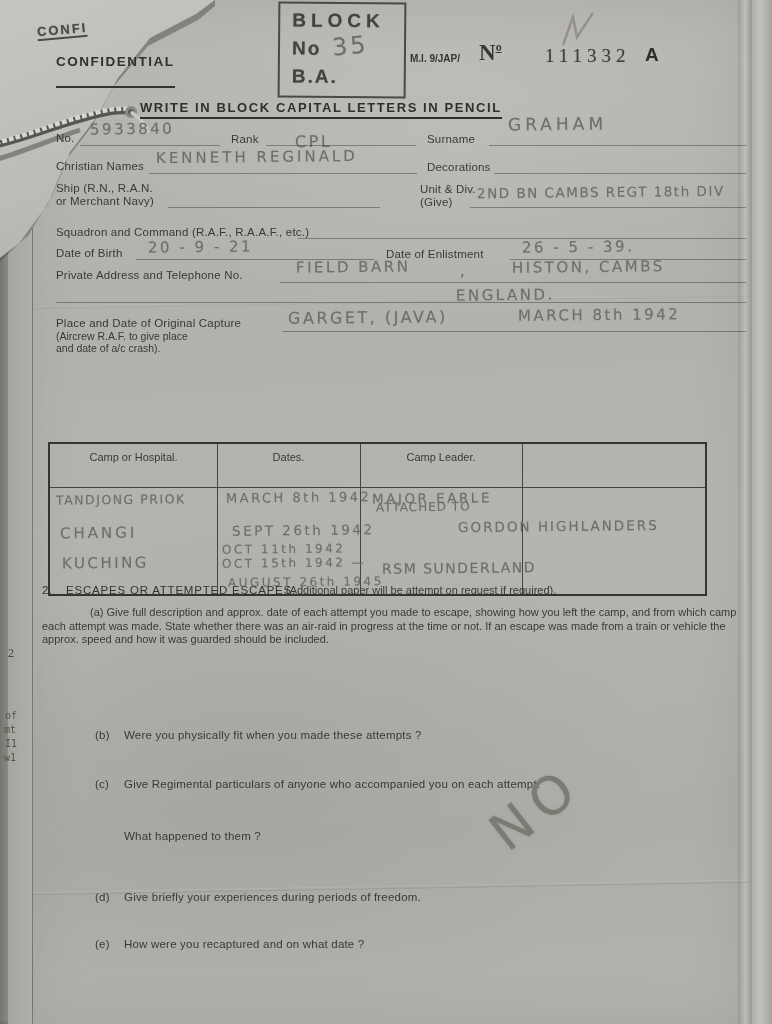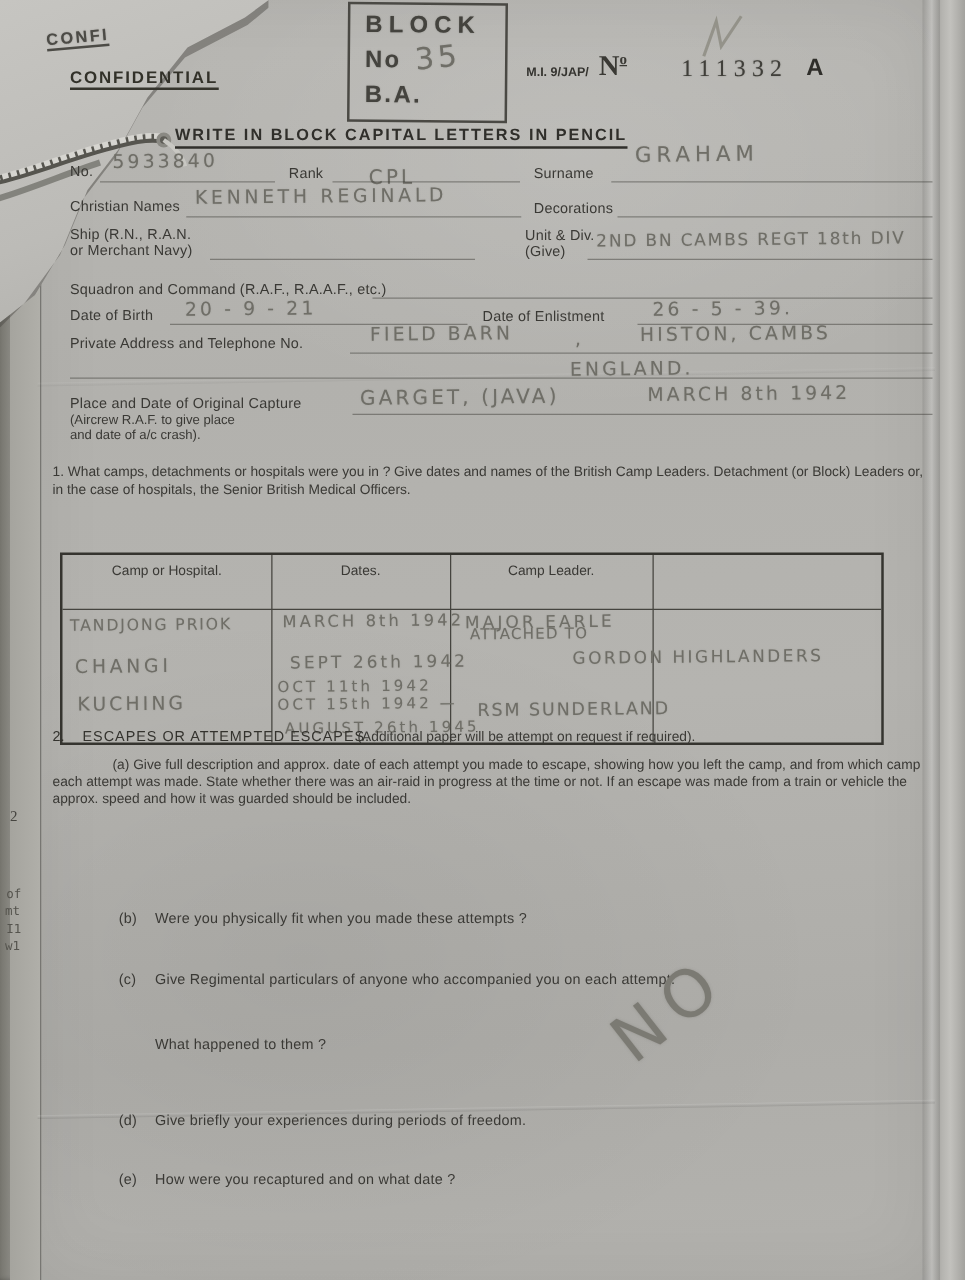--- a/index.html
+++ b/index.html
@@ -65,21 +65,21 @@
   .stampish{color:#44433e;text-shadow:0 0 1px rgba(68,67,62,.5);}
   .para{white-space:normal;line-height:13.5px;font-size:11px;color:#3a3935;}
   
   .confi-frag{
     font-size:13px;font-weight:bold;letter-spacing:2px;color:#4c4b46;
     border-bottom:2px solid #4c4b46;transform:rotate(-5deg);
     text-shadow:0 0 1px rgba(76,75,70,.6);
   }
   .confidential{
     font-size:13.5px;font-weight:bold;letter-spacing:1.5px;color:#323129;
-    border-bottom:2px solid #35342c;padding-bottom:1px;
+    border-bottom:2px solid #35342c;padding-bottom:17px;
   }
   .block-box{
     position:absolute;left:278px;top:2px;width:124px;height:92px;
     border:2px solid #4a4944;transform:rotate(.5deg);
     background:rgba(255,255,255,.02);
   }
   .block-line{position:absolute;font-weight:bold;letter-spacing:5px;font-size:19px;}
   .ref-prefix{font-size:10px;font-weight:bold;color:#353430;}
   .ref-no{font-family:"Liberation Serif",serif;font-size:23px;font-weight:bold;color:#3a3934;}
   .ref-no sup{font-size:12px;}
@@ -131,21 +131,21 @@
 
   <div class="t confidential" style="left:56px;top:54px">CONFIDENTIAL</div>
 
   <div class="block-box">
     <span class="block-line stampish" style="left:12px;top:6px">BLOCK</span>
     <span class="block-line stampish" style="left:12px;top:34px;letter-spacing:2px">No</span>
     <span class="t hw" style="left:52px;top:28px;font-size:24px;letter-spacing:3px;transform:rotate(-6deg)">35</span>
     <span class="block-line stampish" style="left:12px;top:62px;letter-spacing:2px">B.A.</span>
   </div>
 
-  <span class="t ref-prefix" style="left:421px;top:53px">M.I. 9/JAP/</span>
+  <span class="t ref-prefix" style="left:410px;top:53px">M.I. 9/JAP/</span>
   <span class="t ref-no" style="left:479px;top:40px"><span>N</span><sup style="text-decoration:underline">o</sup></span>
   <span class="t ref-number" style="left:545px;top:45px">111332</span>
   <span class="t ref-series" style="left:645px;top:44px">A</span>
 
   <svg width="60" height="50" style="position:absolute;left:555px;top:5px">
     <path d="M 8,40 L 18,12 L 22,32 L 38,8" stroke="#8b8a80" stroke-width="2.5" fill="none" opacity=".8"></path>
   </svg>
 
   <div class="t main-heading" style="left:140px;top:100px">WRITE IN BLOCK CAPITAL LETTERS IN PENCIL</div>
 
@@ -191,21 +191,20 @@
   <span class="t hw" style="left:456px;top:286px;font-size:15px">ENGLAND.</span>
   <div class="rule" style="left:56px;top:302px;width:690px"></div>
 
   <span class="t lbl" style="left:56px;top:317px">Place and Date of Original Capture</span>
   <span class="t small-lbl" style="left:56px;top:330px">(Aircrew R.A.F. to give place</span>
   <span class="t small-lbl" style="left:56px;top:342px">and date of a/c crash).</span>
   <span class="t hw" style="left:288px;top:308px;font-size:16px">GARGET, (JAVA)</span>
   <span class="t hw" style="left:518px;top:306px;font-size:15px">MARCH 8th  1942</span>
   <div class="rule" style="left:282px;top:331px;width:464px"></div>
 
-  <div class="t para" style="left:42px;top:372px;width:706px">1.   What camps, detachments or hospitals were you in ?   Give dates and names of the British Camp Leaders.  Detachment (or Block) Leaders or, in the case of hospitals, the Senior British Medical Officers.</div>
 
   <div class="camp-table">
     <div class="camp-col-divider" style="left:167px"></div>
     <div class="camp-col-divider" style="left:310px"></div>
     <div class="camp-col-divider" style="left:472px"></div>
     <div class="camp-header-rule"></div>
 
     <div class="camp-th" style="left:0;width:167px">Camp or Hospital.</div>
     <div class="camp-th" style="left:167px;width:143px">Dates.</div>
     <div class="camp-th" style="left:310px;width:162px">Camp Leader.</div>

